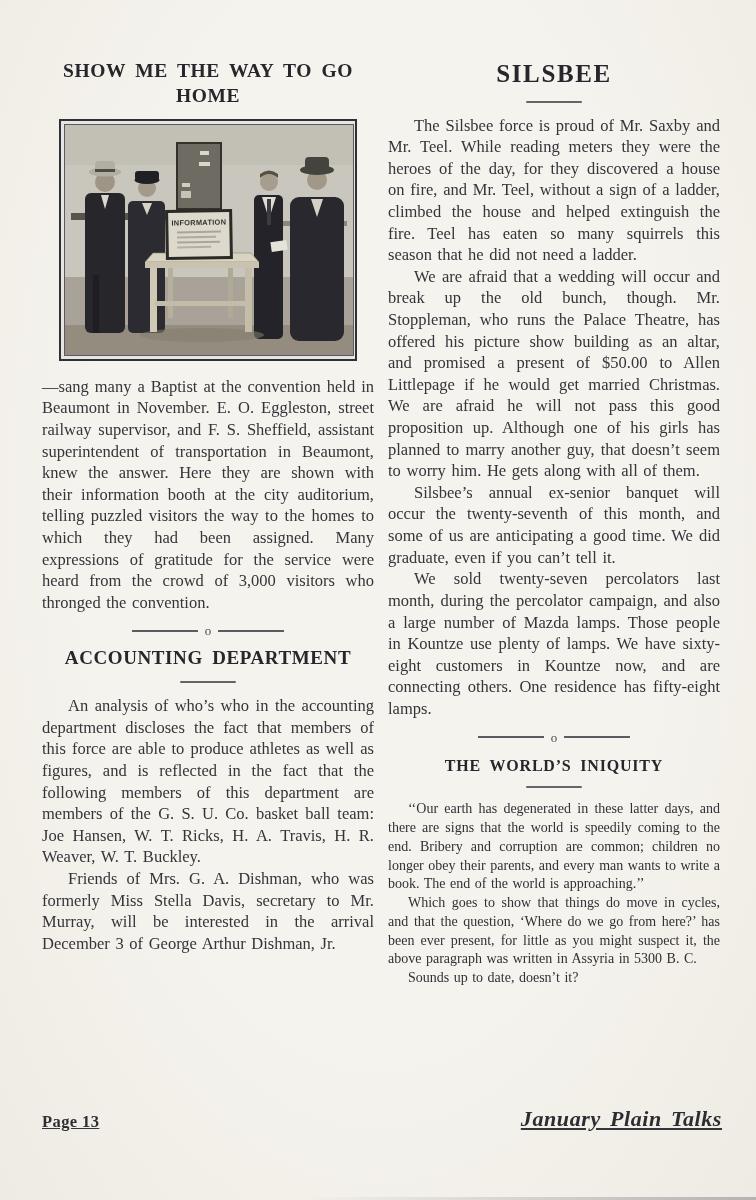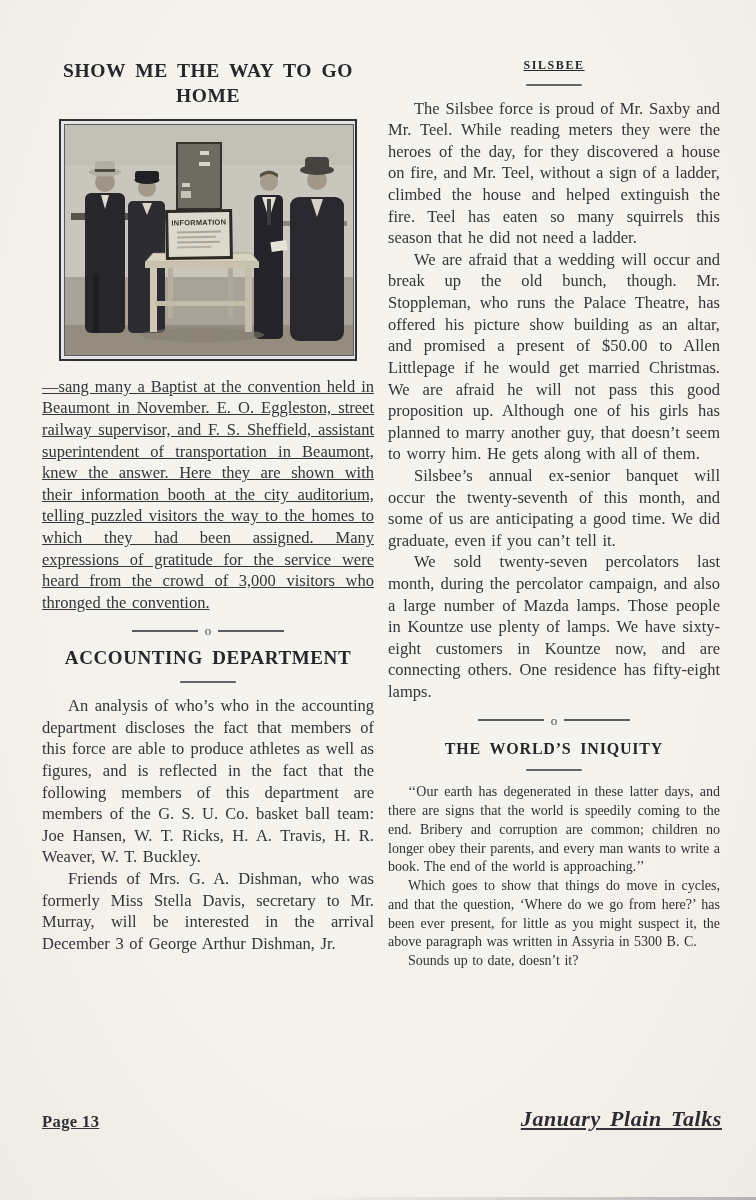--- a/index.html
+++ b/index.html
@@ -12,28 +12,28 @@
   .columns{
     position:absolute;top:58px;left:42px;right:30px;
     display:flex;gap:14px;
   }
   .col{width:332px;}
   .article-title{
     margin:0 auto 10px;max-width:312px;
     font-size:19.5px;font-weight:bold;text-align:center;
     letter-spacing:0.6px;word-spacing:4px;line-height:1.3;color:#26262c;
   }
-  .title-silsbee{font-size:12px;letter-spacing:1.6px;text-decoration:underline;}
+  .title-silsbee{font-size:25px;letter-spacing:1.6px;}
   .title-iniquity{font-size:16px;letter-spacing:0.8px;margin-top:12px;}
   .head-rule{width:56px;height:2px;background:#64646a;margin:4px auto 12px;border-radius:1px;}
   .body-par{
     margin:0;font-size:16.5px;line-height:1.31;text-align:justify;
     text-indent:26px;word-spacing:1.5px;color:#34343a;
   }
-  .no-indent{text-indent:0;text-decoration:underline;}
+  .no-indent{text-indent:0;}
   .small-par{
     margin:0;font-size:14px;line-height:1.34;text-align:justify;
     text-indent:20px;word-spacing:1px;color:#303036;
   }
   .divider{
     display:flex;align-items:center;justify-content:center;gap:7px;
     margin:11px 0 9px;color:#4c4c52;font-size:13px;line-height:1;
   }
   .divider .rule{width:66px;height:1.5px;background:#5b5b61;}
   .photo-frame{

